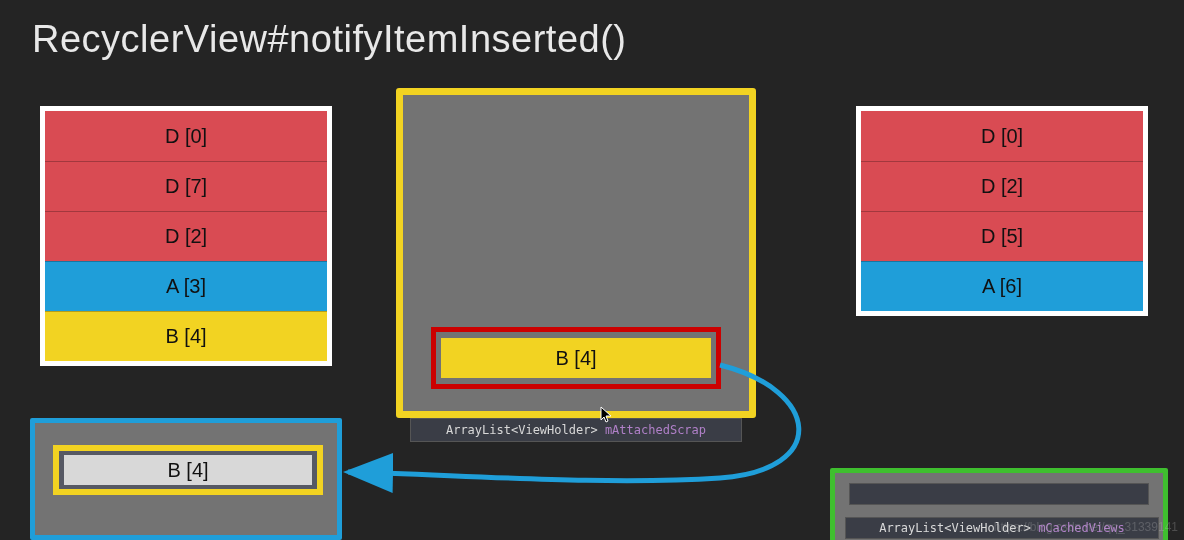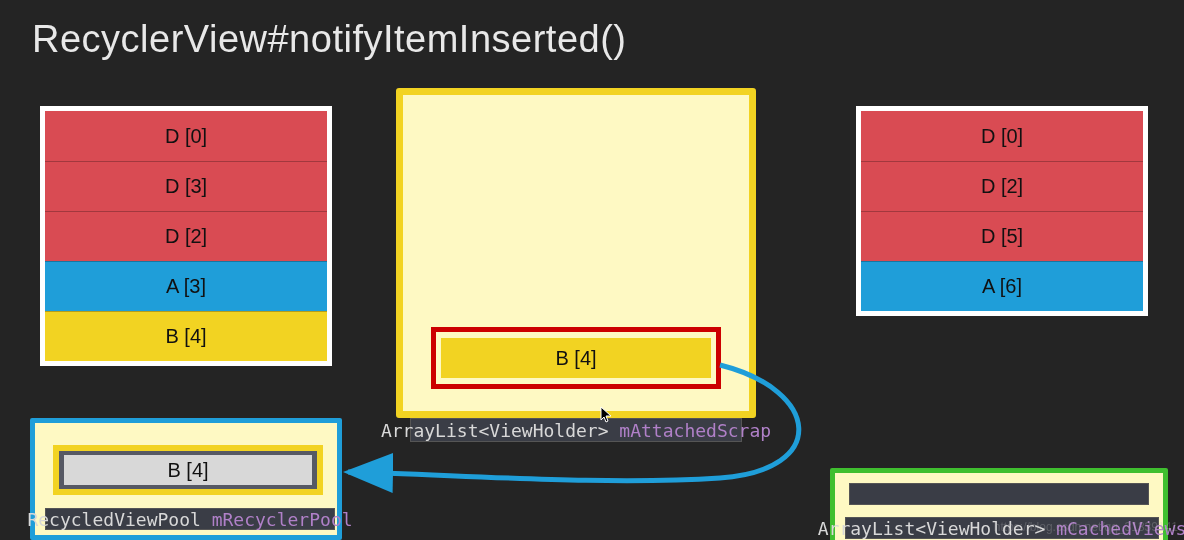--- a/index.html
+++ b/index.html
@@ -15,21 +15,21 @@
     position: absolute;
     left: 32px;
     top: 18px;
     color: #e8e8e8;
     font-size: 38px;
     font-weight: 300;
     letter-spacing: 0.5px;
   }
   .panel {
     position: absolute;
-    background: #fef9c3;
+    background: #737373;
   }
   .panel.white-border { border: 5px solid #fff; }
   .row {
     height: 50px;
     display: flex;
     align-items: center;
     justify-content: center;
     font-size: 20px;
     color: #111;
     border-top: 1px solid rgba(0,0,0,0.25);
@@ -67,21 +67,21 @@
     display: flex; align-items: center; justify-content: center;
     font-size: 20px; color: #111;
   }
   #center-caption-box {
     position: absolute;
     left: 410px; top: 418px; width: 332px; height: 24px;
     background: #3a3d46;
     border: 1px solid #555;
     display: flex; align-items: center; justify-content: center;
   }
-  .mono { font-family: Menlo, Consolas, monospace; font-size: 18px; }
+  .mono { font-family: Menlo, Consolas, monospace; font-size: 12px; }
   .mono .t { color: #d8d8d8; }
   .mono .v { color: #b080c8; }
 
   
   #bl-box {
     left: 30px; top: 418px; width: 312px; height: 122px;
     border: 5px solid #1f9ed9;
     border-radius: 2px;
   }
   #bl-yellow {
@@ -138,21 +138,21 @@
     font-family: Arial, sans-serif;
   }
 </style>
 </head>
 <body>
 
 <div class="title">RecyclerView#notifyItemInserted()</div>
 
 <div id="left-list" class="panel white-border">
   <div class="row c-red">D [0]</div>
-  <div class="row c-red">D [3]</div>
+  <div class="row c-red">D [7]</div>
   <div class="row c-red">D [2]</div>
   <div class="row c-blue">A [3]</div>
   <div class="row c-yellow">B [4]</div>
 </div>
 
 <div id="right-list" class="panel white-border">
   <div class="row c-red">D [0]</div>
   <div class="row c-red">D [2]</div>
   <div class="row c-red">D [5]</div>
   <div class="row c-blue">A [6]</div>
@@ -165,25 +165,20 @@
 </div>
 <div id="center-caption-box" class="mono">
   <span class="t">ArrayList&lt;ViewHolder&gt;</span>
   <span>&nbsp;</span>
   <span class="v">mAttachedScrap</span>
 </div>
 
 <div id="bl-box" class="panel crayon">
   <div id="bl-yellow">
     <div id="bl-inner-grey">B [4]</div>
-  </div>
-  <div id="bl-caption" class="mono">
-    <span class="t">RecycledViewPool</span>
-    <span>&nbsp;</span>
-    <span class="v">mRecyclerPool</span>
   </div>
 </div>
 
 <div id="br-box" class="panel crayon">
   <div id="br-grey-strip"></div>
   <div id="br-caption" class="mono">
     <span class="t">ArrayList&lt;ViewHolder&gt;</span>
     <span>&nbsp;</span>
     <span class="v">mCachedViews</span>
   </div>

